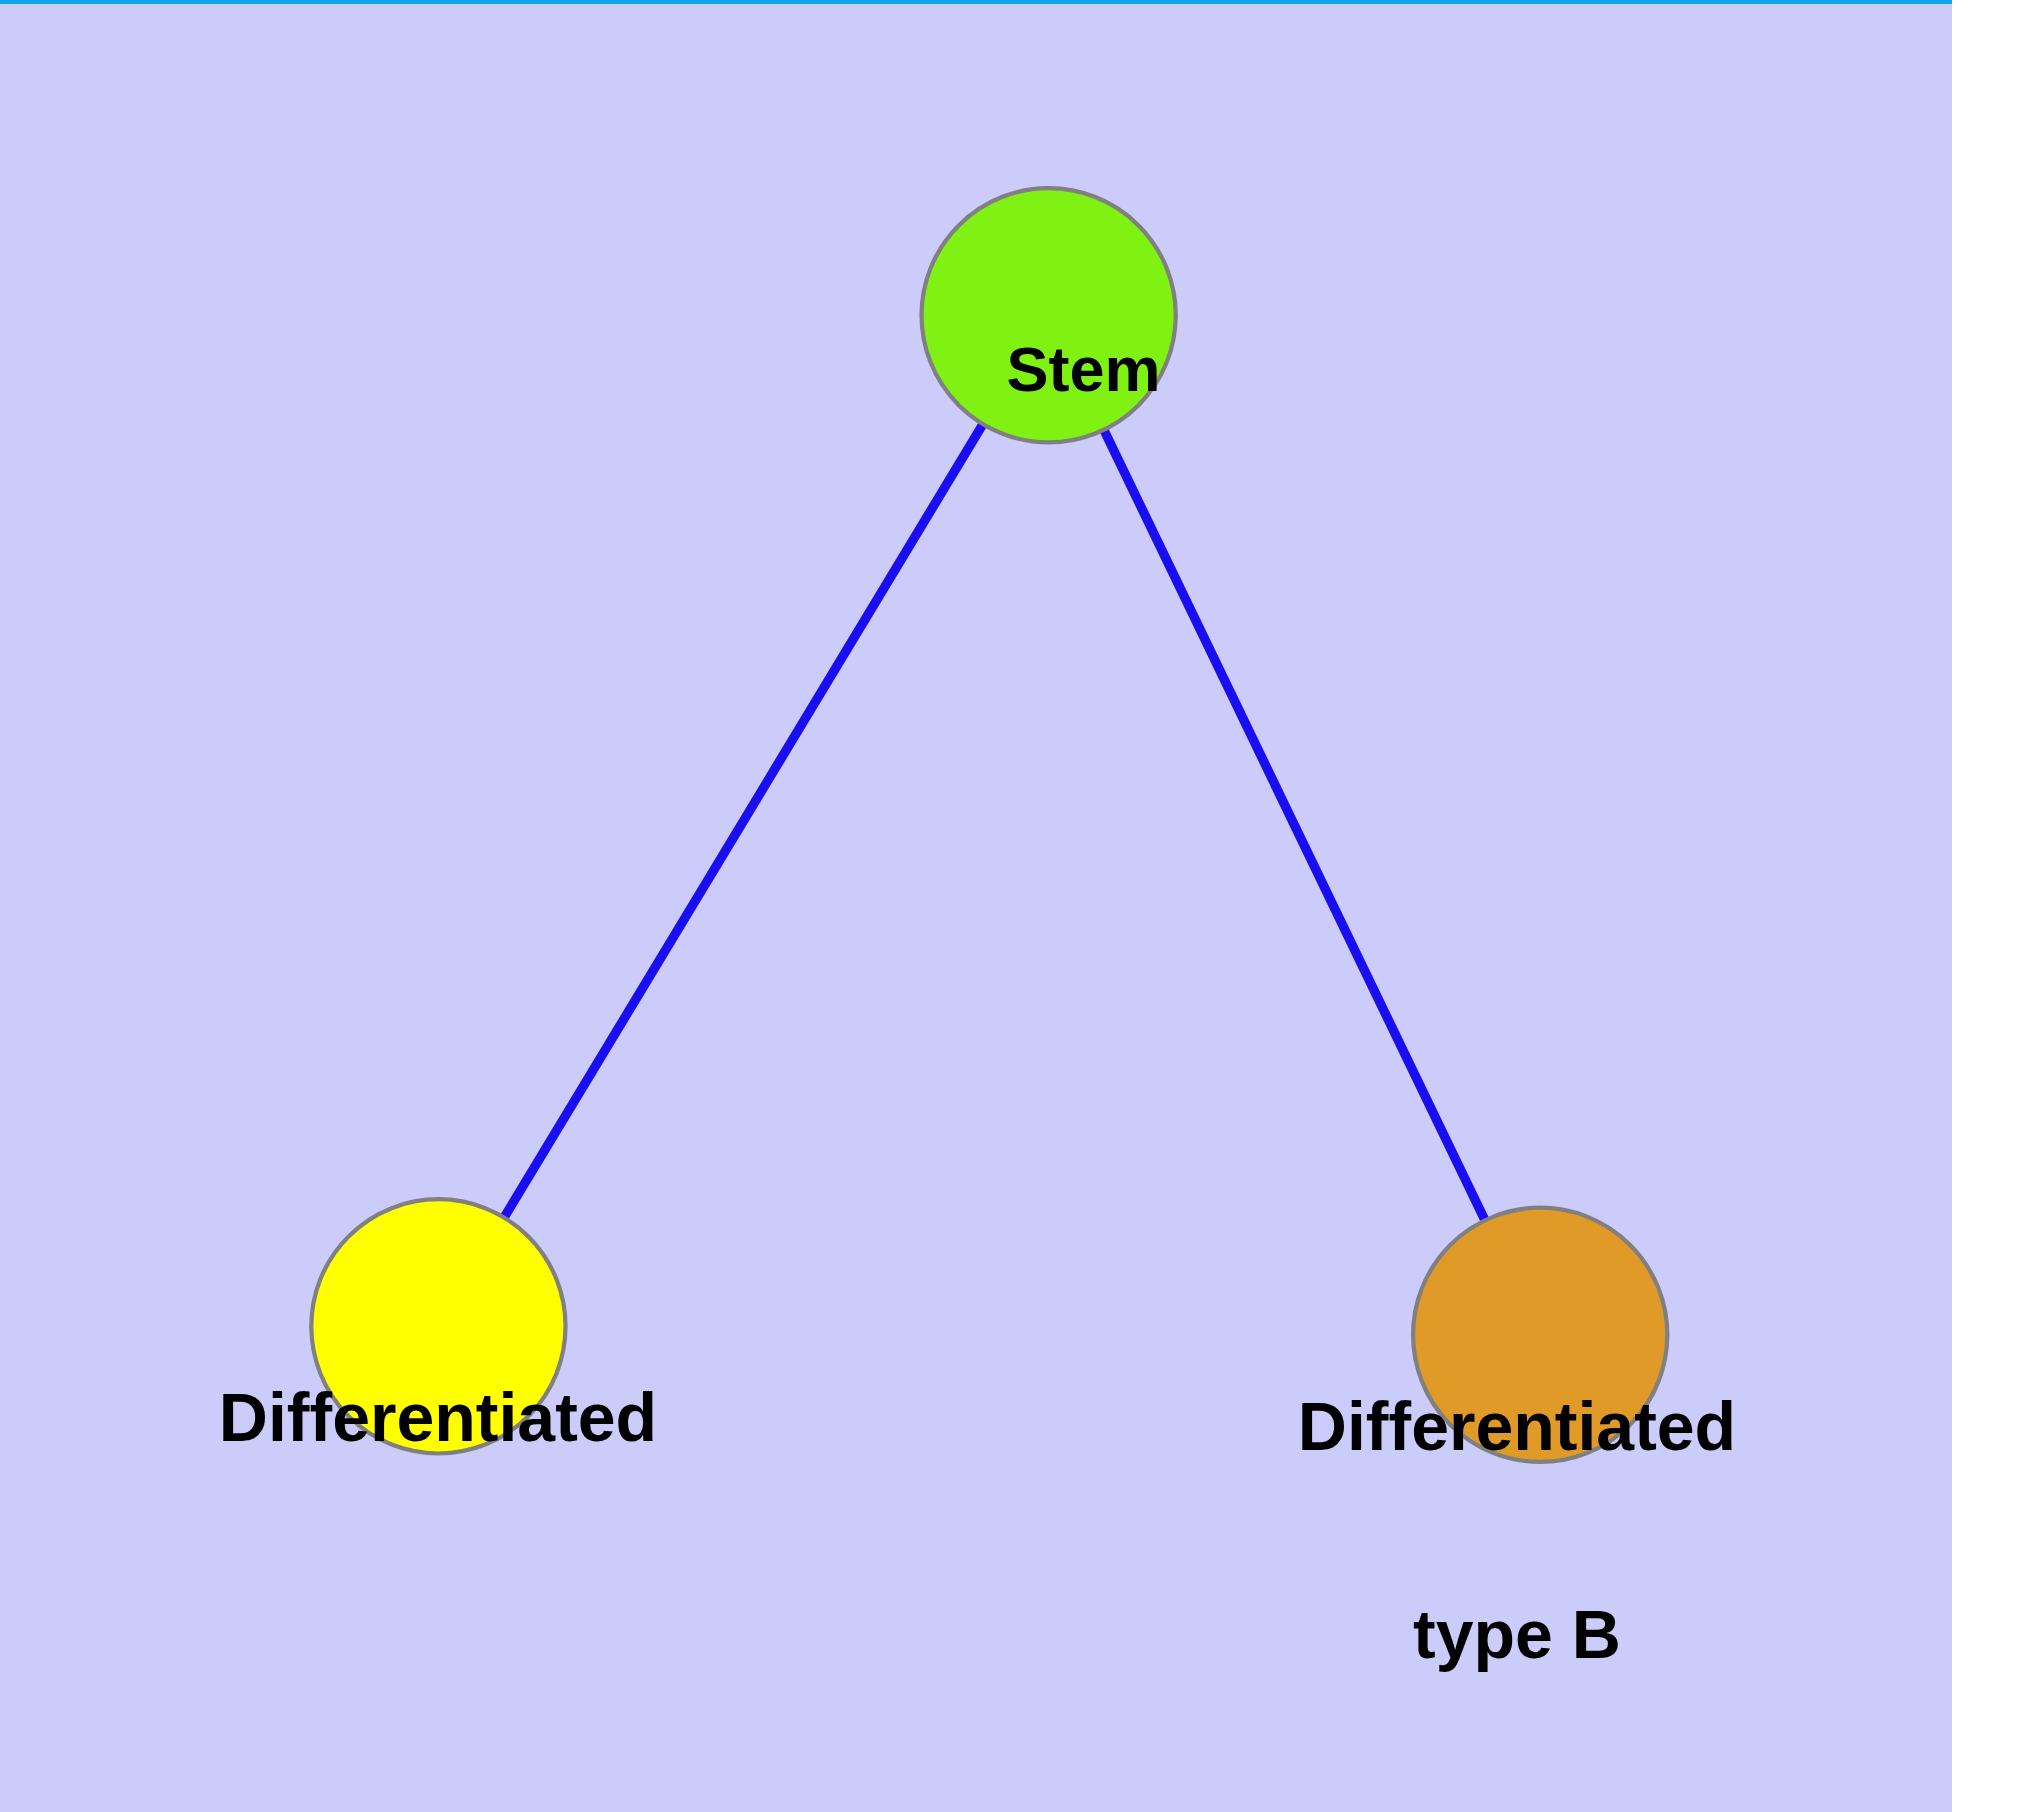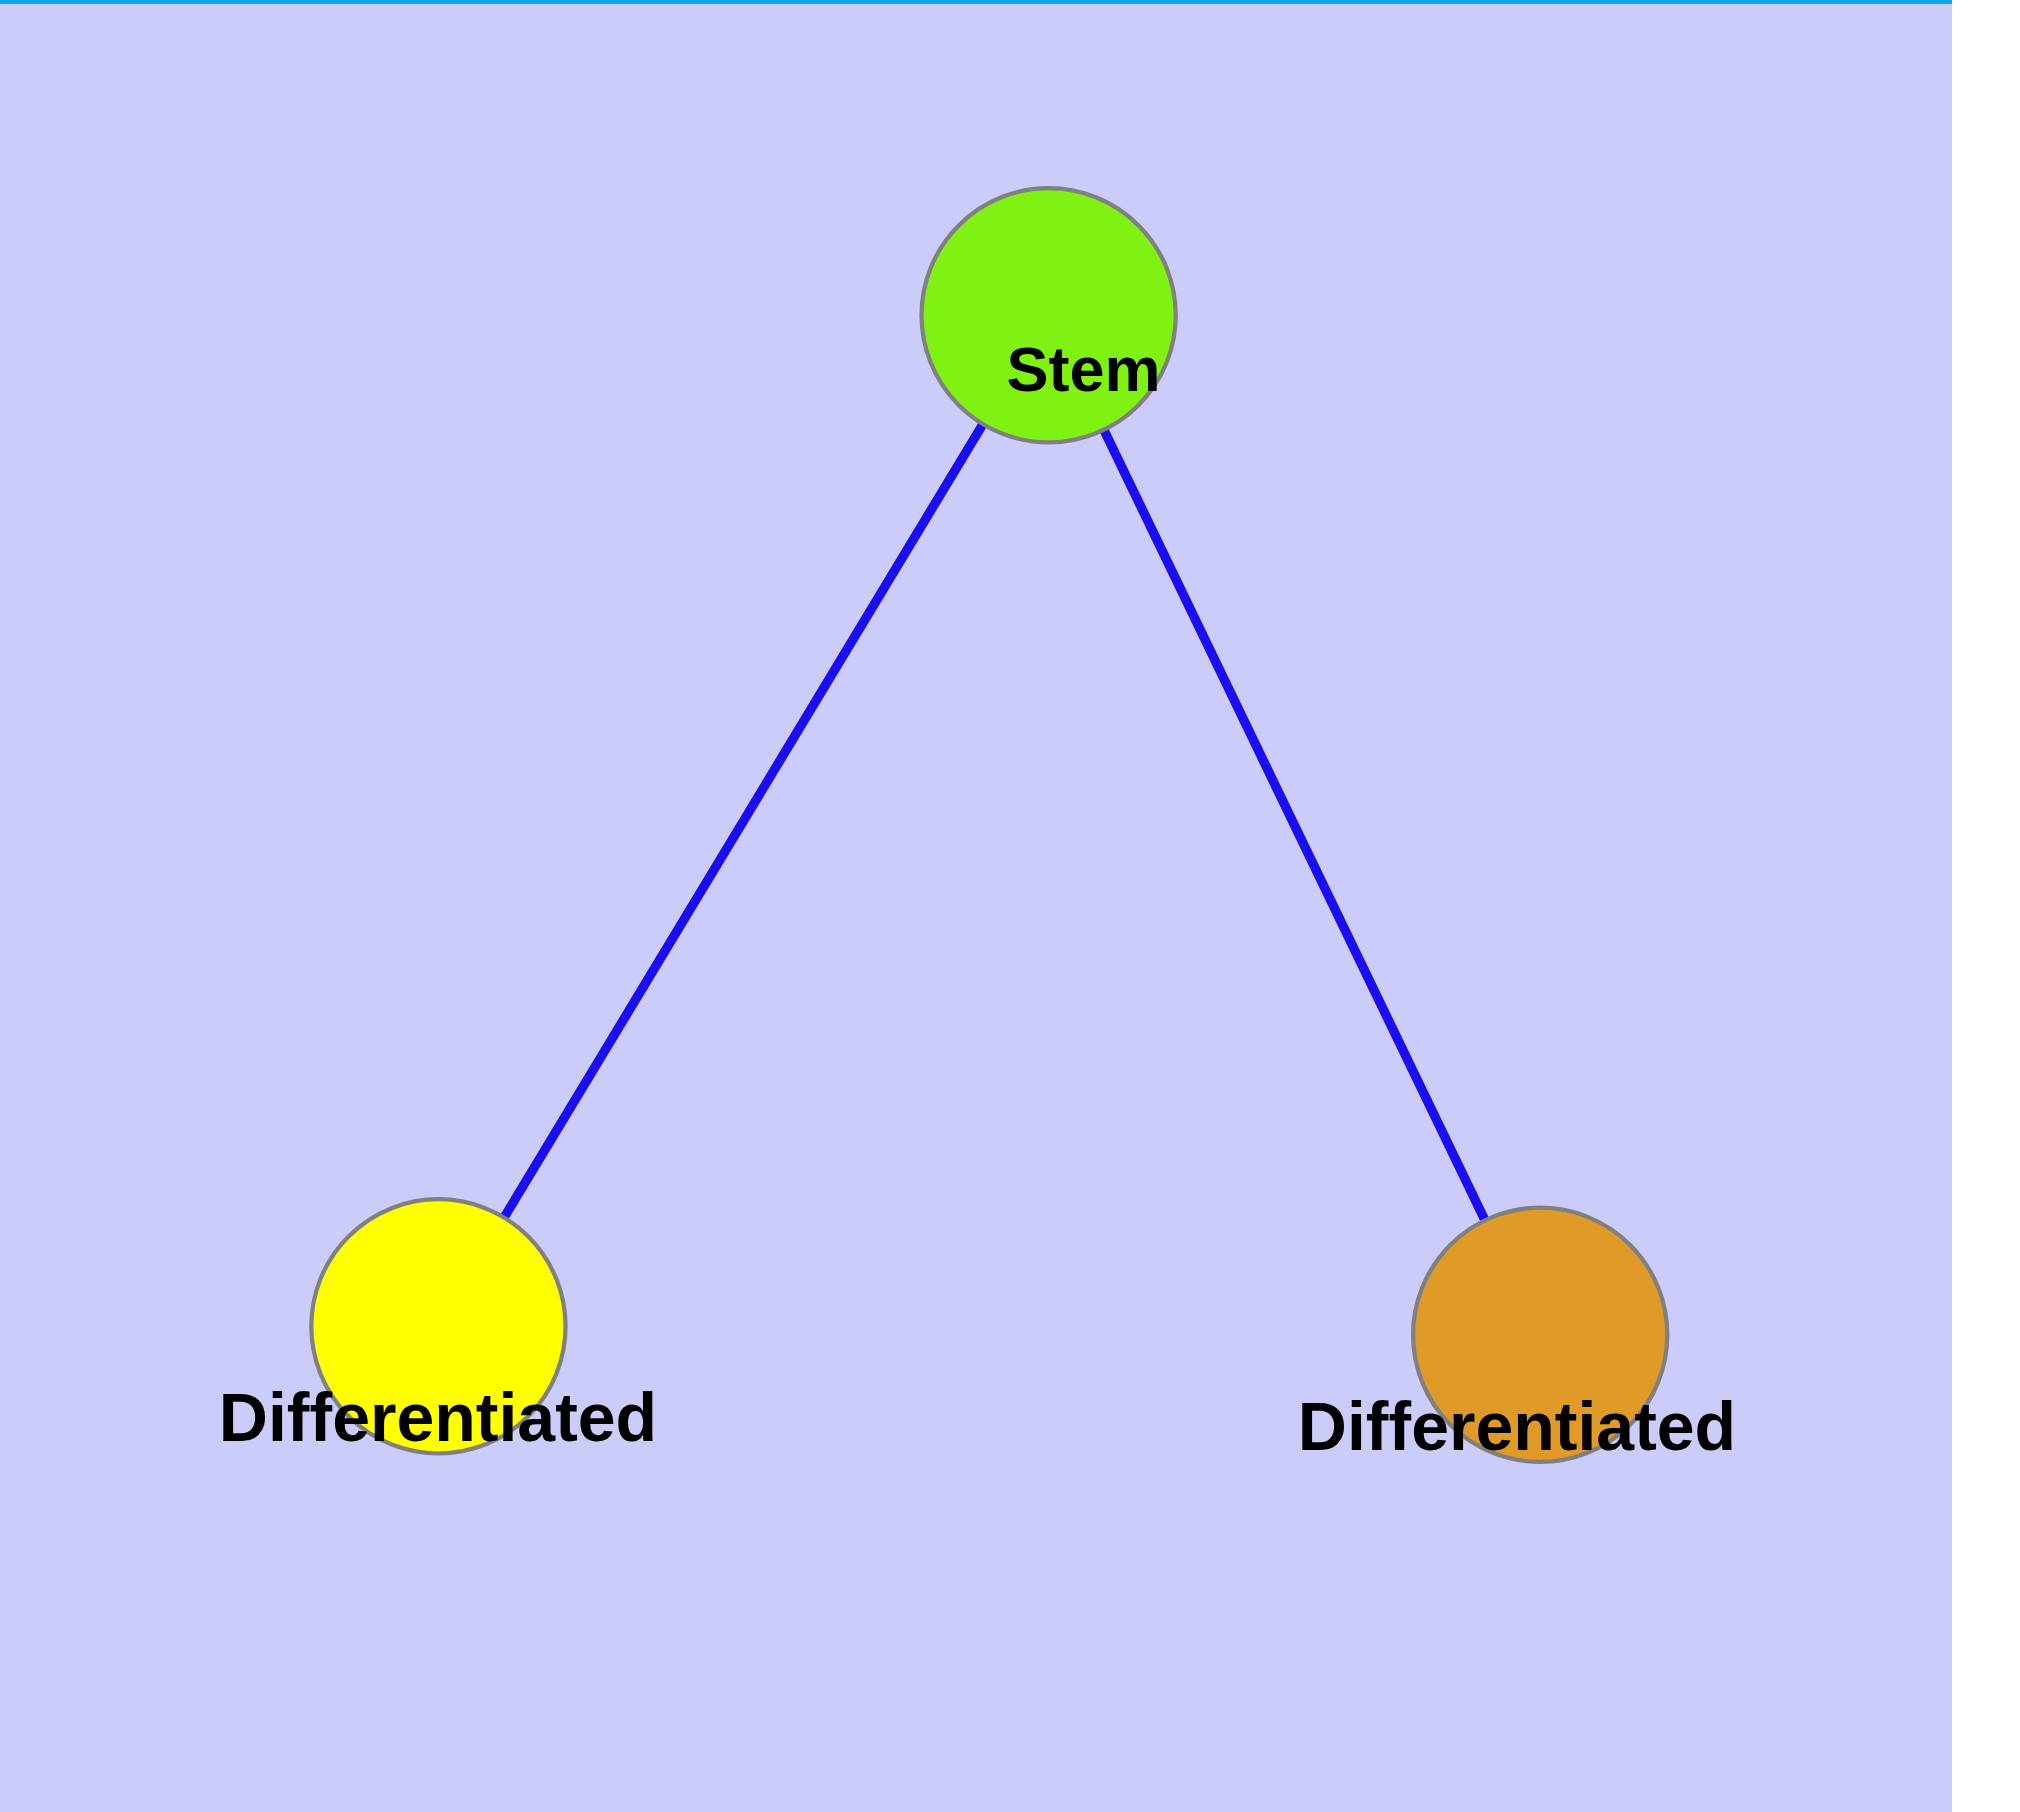--- a/index.html
+++ b/index.html
@@ -83,16 +83,17 @@
   <div class="node-label" id="stem-label">
     <span>Stem</span>
   </div>
 
   <div class="node-label" id="type-a-label">
     <div>Differentiated</div>
   </div>
 
   <div class="node-label" id="type-b-label">
     <div>Differentiated</div>
+    <div>type B</div>
   </div>
 
 </div>
 
 
 </body></html>

